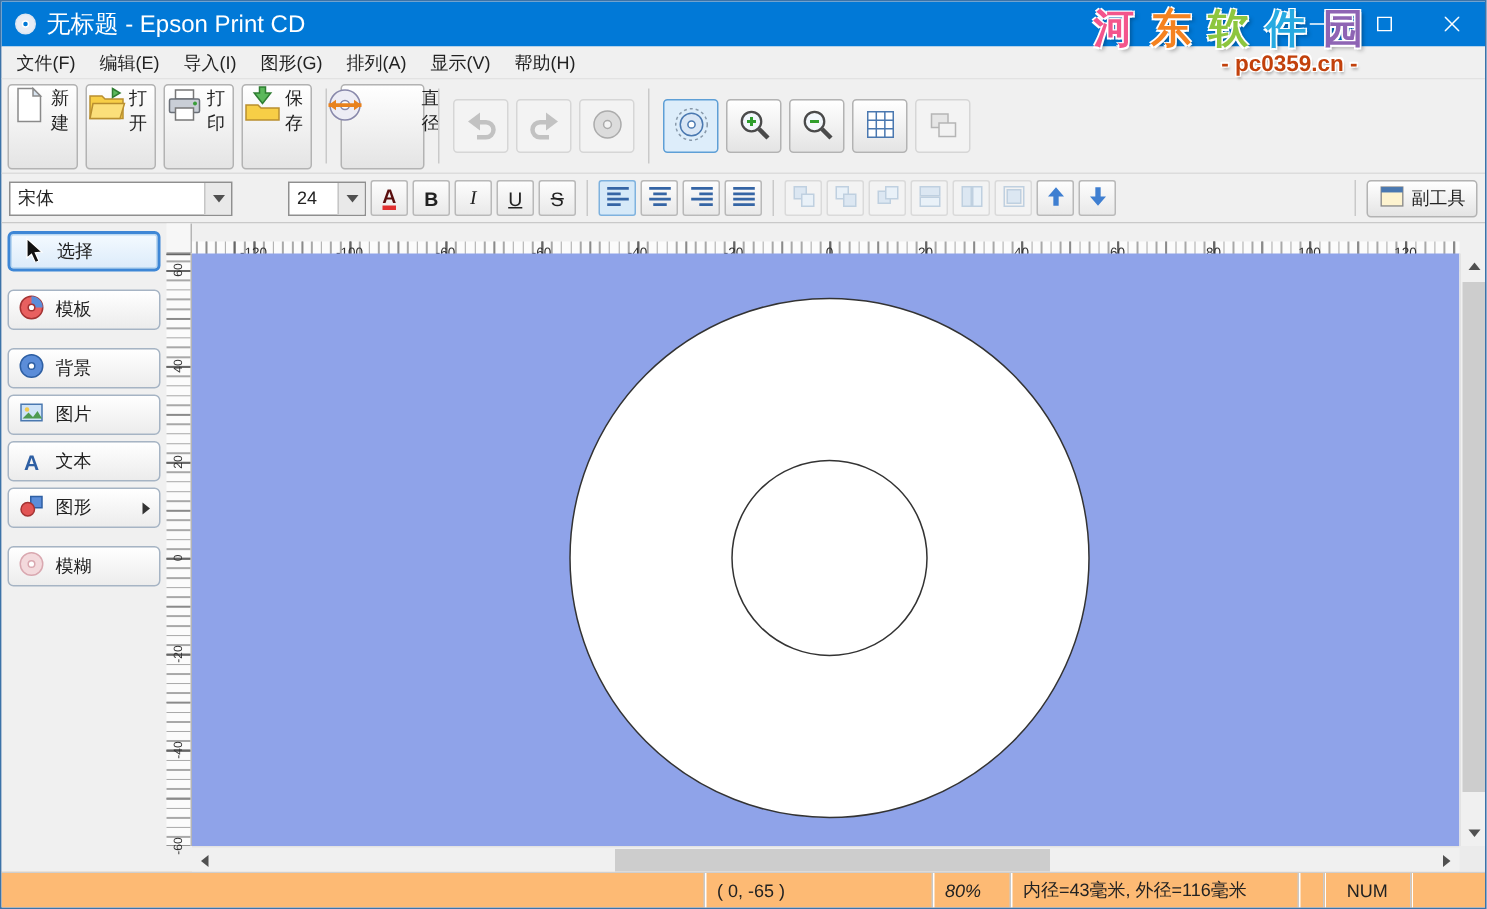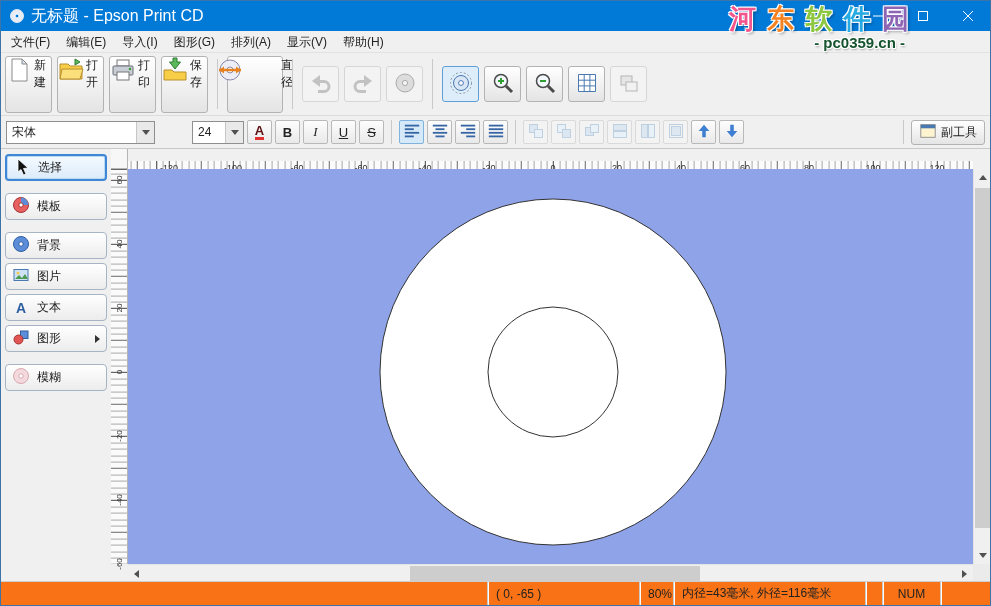--- a/index.html
+++ b/index.html
@@ -115,26 +115,26 @@
   .scroll-corner { position:absolute; left:972px; top:415px; width:17px; height:17px; background:#EBEBEB; }
   .sc-arrow { position:absolute; width:17px; height:17px; display:flex; align-items:center; justify-content:center; }
   .tri-u { width:0;height:0;border-left:4px solid transparent;border-right:4px solid transparent;border-bottom:5px solid #505050; }
   .tri-d { width:0;height:0;border-left:4px solid transparent;border-right:4px solid transparent;border-top:5px solid #505050; }
   .tri-l { width:0;height:0;border-top:4px solid transparent;border-bottom:4px solid transparent;border-right:5px solid #505050; }
   .tri-r { width:0;height:0;border-top:4px solid transparent;border-bottom:4px solid transparent;border-left:5px solid #505050; }
   .thumb-v { position:absolute; left:1px; top:19px; width:15px; height:340px; background:#CDCDCD; }
   .thumb-h { position:absolute; top:1px; left:282px; width:290px; height:15px; background:#CDCDCD; }
 
   
-  .statusbar { height:24px; background:#f97316; border-top:1px solid #CFCFCF; display:flex; align-items:stretch; }
+  .statusbar { height:24px; background:#fdba74; border-top:1px solid #CFCFCF; display:flex; align-items:stretch; }
   .sb-cell { display:flex; align-items:center; padding:0 8px; border-left:1px solid #C9C9C9;
              box-shadow:inset 1px 0 0 #FFFFFF; white-space:nowrap; overflow:hidden; }
   .sb-msg { flex:1; border-left:none; box-shadow:none; }
   .sb-coords { width:152px; }
-  .sb-zoom { width:34px; }
+  .sb-zoom { width:52px;font-style:italic; }
   .sb-dims { width:192px; }
   .sb-fill { width:12px; }
   .sb-num { width:58px; justify-content:center; }
   .sb-tail { width:50px; }
 </style>
 </head>
 <body>
 
 <div class="window">
 
@@ -166,21 +166,21 @@
   </div>
 
   <div class="watermark">
     <div class="wm-line1">
       <span class="wm-char" style="color: rgb(243, 85, 140);">河</span>
       <span class="wm-char" style="color: rgb(245, 130, 32);">东</span>
       <span class="wm-char" style="color: rgb(141, 198, 63);">软</span>
       <span class="wm-char" style="color: rgb(39, 170, 225);">件</span>
       <span class="wm-char" style="color: rgb(142, 100, 180);">园</span>
     </div>
-    <div class="wm-line2" style="color: #14532d;">- pc0359.cn -</div>
+    <div class="wm-line2" style="color: #c2410c;">- pc0359.cn -</div>
   </div>
 
   <div class="menubar">
     <span class="menu-item">文件(F)</span>
     <span class="menu-item">编辑(E)</span>
     <span class="menu-item">导入(I)</span>
     <span class="menu-item">图形(G)</span>
     <span class="menu-item">排列(A)</span>
     <span class="menu-item">显示(V)</span>
     <span class="menu-item">帮助(H)</span>

